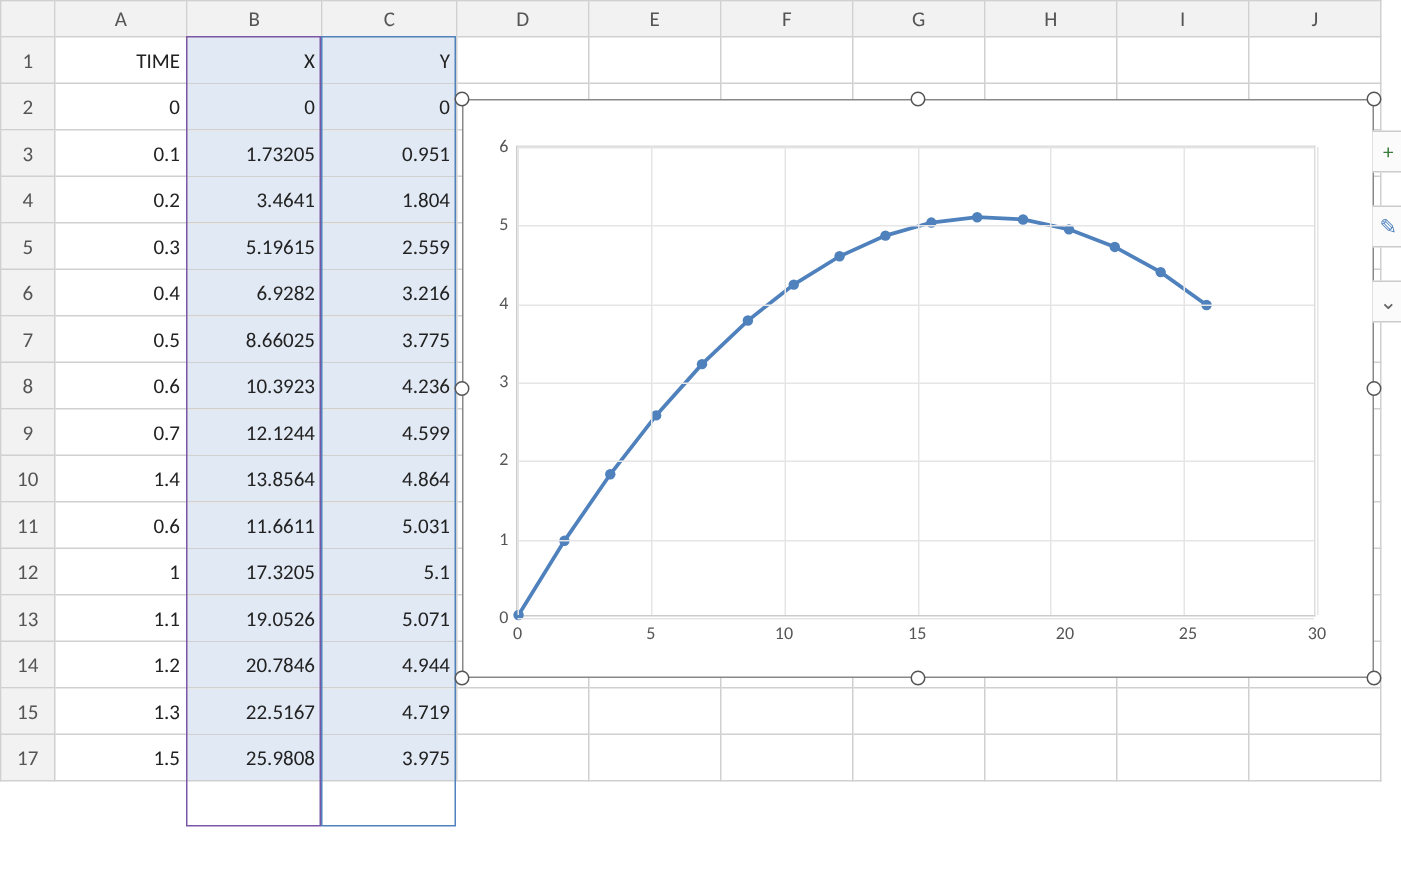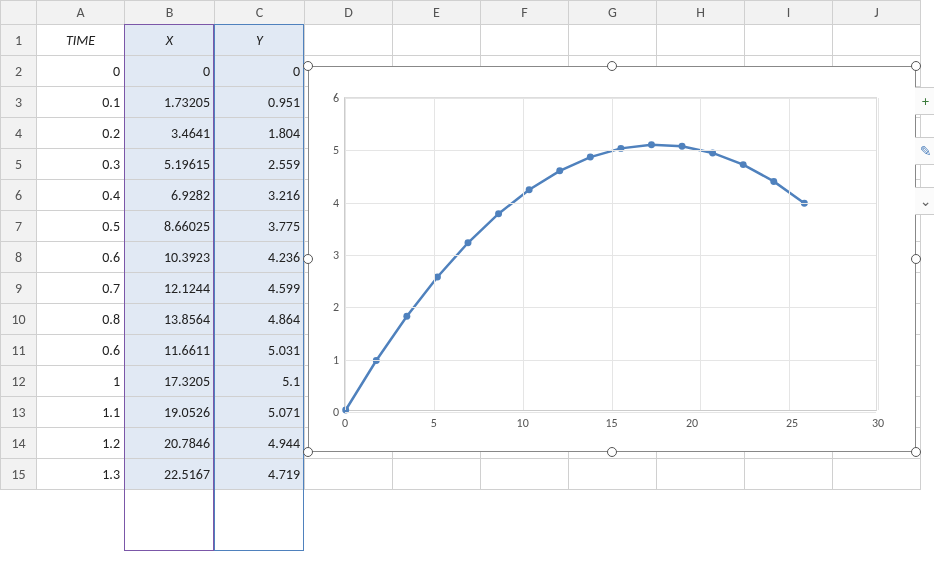--- a/index.html
+++ b/index.html
@@ -42,21 +42,21 @@
     color: #555;
     height: 24px !important;
     border-bottom: 1px solid #c0c0c0;
   }
   .rowhdr {
     background: #f2f2f2;
     text-align: center;
     color: #555;
     border-right: 1px solid #c0c0c0;
   }
-  .cell-text { text-align: center; font-style: italic; }
+  .cell-text { text-align: right; }
   .cell-num  { text-align: right; }
   .sel-b { background: #e1e9f4; }
   .sel-c { background: #e1e9f4; }
   td.col-b, td.col-c { position: relative; }
   
   .sel-outline {
     position: absolute;
     pointer-events: none;
     border: 1.5px solid #5b7ab5;
   }
@@ -274,21 +274,21 @@
         <td></td>
         <td></td>
         <td></td>
         <td></td>
         <td></td>
         <td></td>
         <td></td>
       </tr>
       <tr>
         <td class="rowhdr">10</td>
-        <td class="cell-num">0.8</td>
+        <td class="cell-num">1.4</td>
         <td class="cell-num col-b sel-b">13.8564</td>
         <td class="cell-num col-c sel-c">4.864</td>
         <td></td>
         <td></td>
         <td></td>
         <td></td>
         <td></td>
         <td></td>
         <td></td>
       </tr>
@@ -342,20 +342,33 @@
         <td></td>
         <td></td>
         <td></td>
         <td></td>
       </tr>
       <tr>
         <td class="rowhdr">15</td>
         <td class="cell-num">1.3</td>
         <td class="cell-num col-b sel-b">22.5167</td>
         <td class="cell-num col-c sel-c">4.719</td>
+        <td></td>
+        <td></td>
+        <td></td>
+        <td></td>
+        <td></td>
+        <td></td>
+        <td></td>
+      </tr>
+      <tr>
+        <td class="rowhdr">17</td>
+        <td class="cell-num">1.5</td>
+        <td class="cell-num col-b sel-b">25.9808</td>
+        <td class="cell-num col-c sel-c">3.975</td>
         <td></td>
         <td></td>
         <td></td>
         <td></td>
         <td></td>
         <td></td>
         <td></td>
       </tr>
     </tbody>
 </table>
@@ -408,21 +421,21 @@
       <div class="ylabel" style="top: 0px;">6</div>
       <div class="gridline-v" style="left: 0px;"></div>
       <div class="xlabel" style="left: 0px;">0</div>
       <div class="gridline-v" style="left: 88.8333px;"></div>
       <div class="xlabel" style="left: 88.8333px;">5</div>
       <div class="gridline-v" style="left: 177.667px;"></div>
       <div class="xlabel" style="left: 177.667px;">10</div>
       <div class="gridline-v" style="left: 266.5px;"></div>
       <div class="xlabel" style="left: 266.5px;">15</div>
       <div class="gridline-v" style="left: 355.333px;"></div>
-      <div class="xlabel" style="left: 347px;">20</div>
+      <div class="xlabel" style="left: 365px;">20</div>
       <div class="gridline-v" style="left: 444.167px;"></div>
       <div class="xlabel" style="left: 447px;">25</div>
       <div class="gridline-v" style="left: 533px;"></div>
       <div class="xlabel" style="left: 533px;">30</div>
     </div>
   <div class="tool-btn" style="top:20px">
       <span>+</span>
     </div>
   <div class="tool-btn" style="top:70px;color:#4f81bd">
       <span>✎</span>

